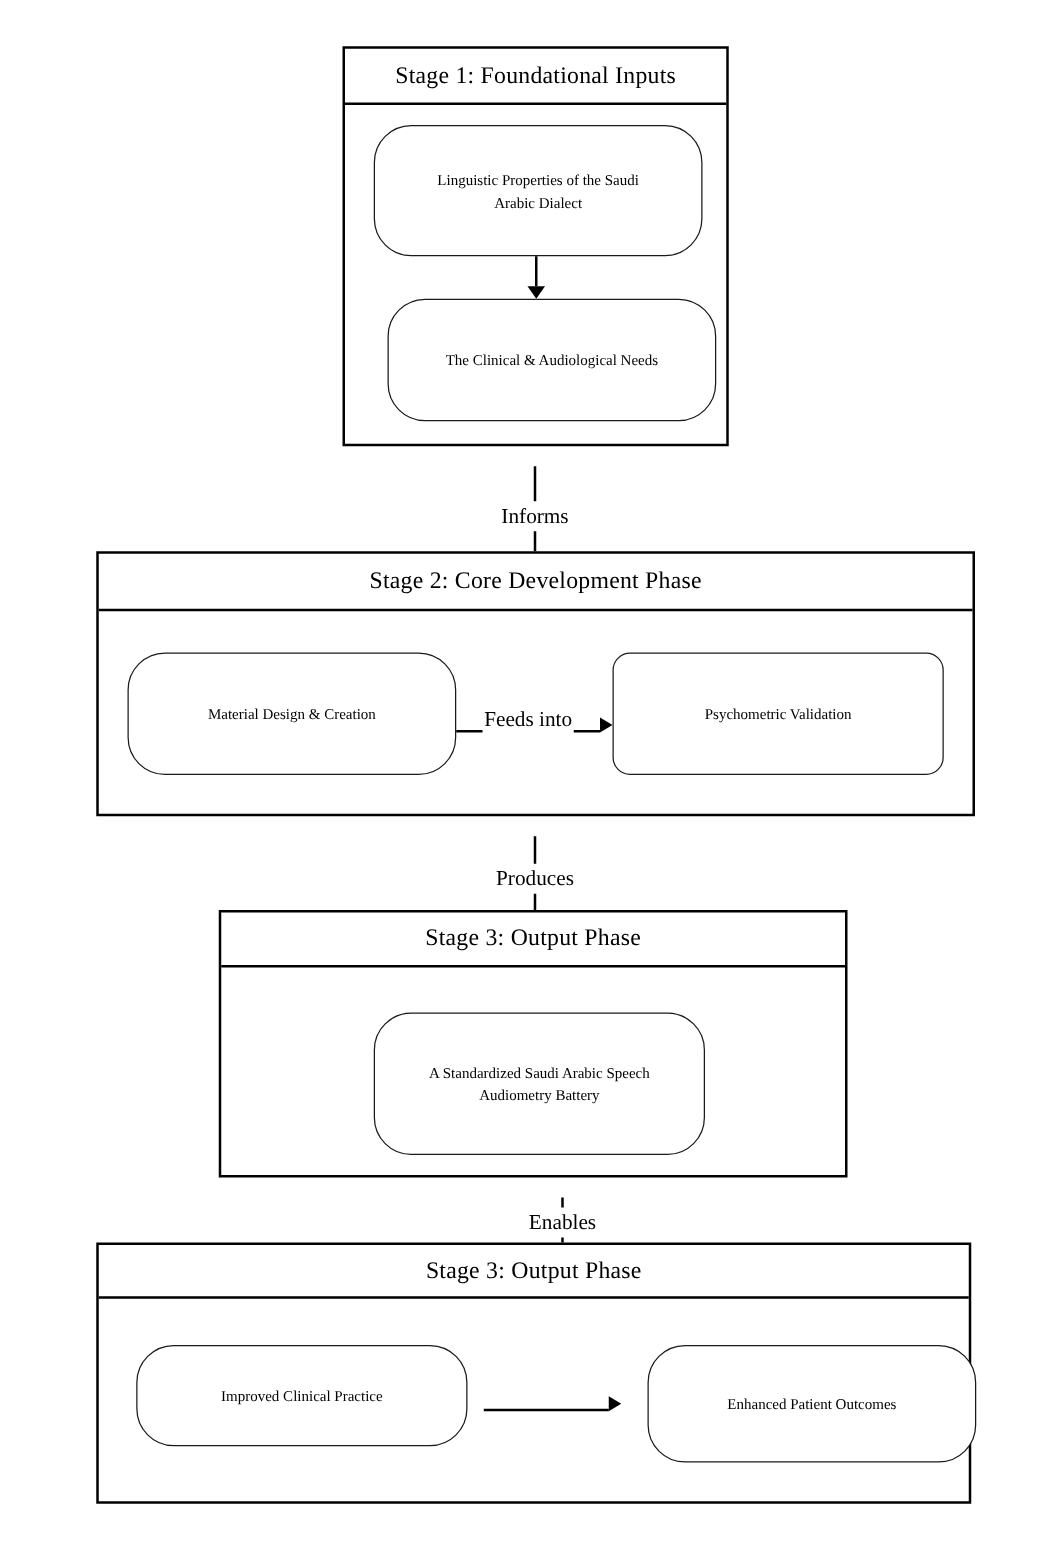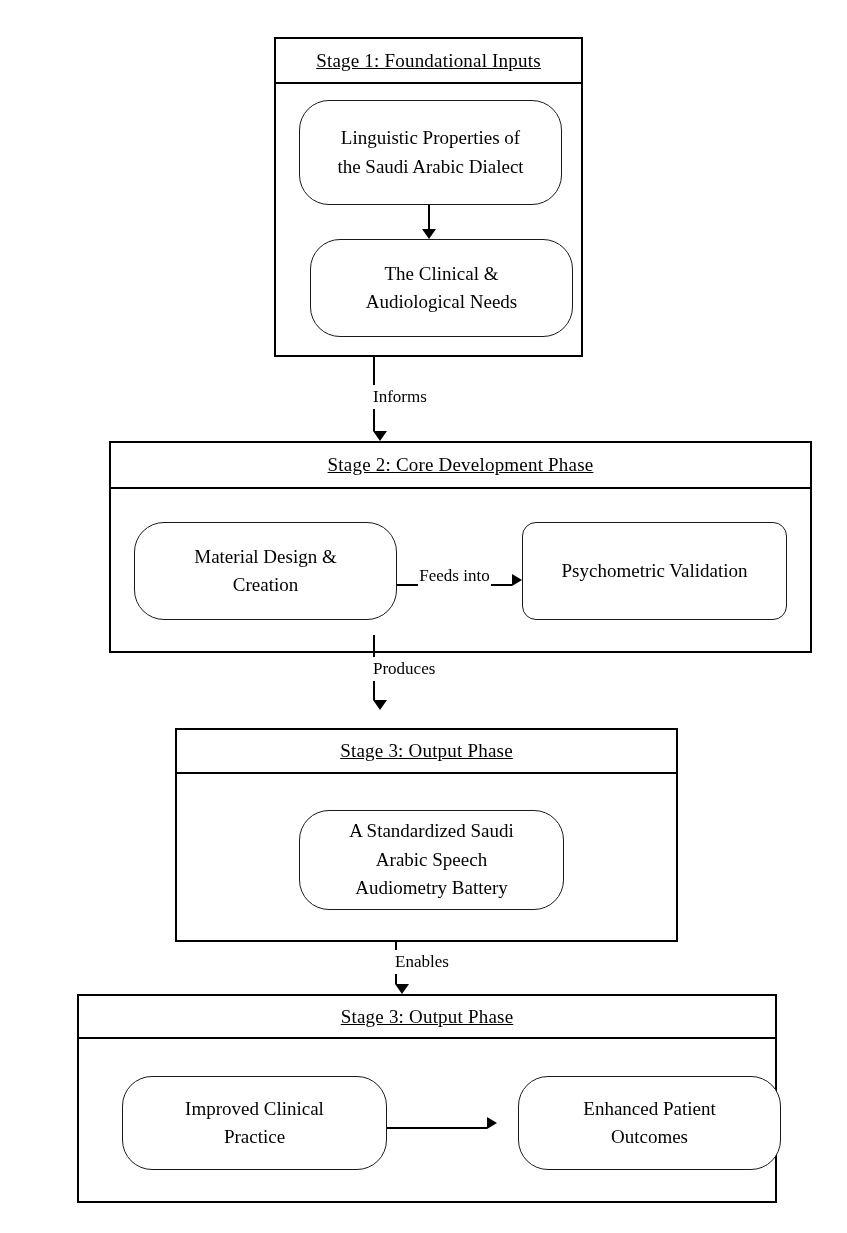--- a/index.html
+++ b/index.html
@@ -14,51 +14,52 @@
     background: #ffffff;
     font-family: "Liberation Serif", "DejaVu Serif", serif;
     color: #000000;
     overflow: hidden;
   }
   .stage {
     position: absolute;
     border: 2px solid #000000;
     background: #ffffff;
     box-sizing: border-box;
-    text-decoration: underline;
   }
   .stage-title {
     display: flex;
     align-items: center;
     justify-content: center;
     border-bottom: 2px solid #000000;
     font-size: 19px;
     letter-spacing: 0.2px;
     box-sizing: border-box;
   }
   .node {
     position: absolute;
     border: 1px solid #1a1a1a;
     border-radius: 30px;
     background: #ffffff;
     display: flex;
     align-items: center;
     justify-content: center;
     text-align: center;
-    font-size: 19px;
+    font-size: 12px;
     line-height: 1.5;
     padding: 0 34px;
     box-sizing: border-box;
   }
   
   .connector {
     position: absolute;
     width: 110px;
     display: flex;
     flex-direction: column;
+    align-items: center;
+    margin-top: 16px;
   }
   .v-line {
     width: 2px;
     background: #000000;
   }
   .connector-label {
     font-size: 17px;
     line-height: 24px;
     height: 24px;
     white-space: nowrap;
@@ -118,54 +119,54 @@
     <div class="node" style="left:23px; top:200px; width:263px; height:98px;margin-left:11px;">The Clinical &amp; Audiological Needs</div>
   </section>
 
   <div class="connector" style="left:373px; top:357px; height:84px;">
     <div class="v-line" style="height:28px;"></div>
     <div class="connector-label">Informs</div>
     <div class="v-line" style="height:22px;"></div>
     <div class="arrowhead-down"></div>
   </div>
 
-  <section class="stage" style="left:77px; top:441px; width:703px; height:212px;margin-left:32px;">
+  <section class="stage" style="left:77px; top:441px; width:703px; height:212px;">
     <header class="stage-title" style="height:46px;">Stage 2: Core Development Phase</header>
     <div class="node" style="left:23px; top:79px; width:263px; height:98px;">Material Design &amp; Creation</div>
     <div class="h-arrow" style="left:286px; top:117px; width:125px; height:26px;">
       <div class="h-line"></div>
       <div class="h-label">Feeds into</div>
       <div class="h-line"></div>
       <div class="arrowhead-right"></div>
     </div>
     <div class="node" style="left:411px; top:79px; width:265px; height:98px;border-radius:14px;">Psychometric Validation</div>
   </section>
 
-  <div class="connector" style="left:373px; top:635px; height:85px;">
+  <div class="connector" style="left:373px; top:653px; height:85px;">
     <div class="v-line" style="height:22px;"></div>
     <div class="connector-label">Produces</div>
     <div class="v-line" style="height:19px;"></div>
     <div class="arrowhead-down"></div>
   </div>
 
   <section class="stage" style="left:175px; top:728px; width:503px; height:214px;">
     <header class="stage-title" style="height:44px;">Stage 3: Output Phase</header>
-    <div class="node" style="left:122px; top:80px; width:265px; height:100px;">A Standardized Saudi Arabic Speech Audiometry Battery</div>
+    <div class="node" style="left:122px; top:80px; width:265px; height:114px;">A Standardized Saudi Arabic Speech Audiometry Battery</div>
   </section>
 
   <div class="connector" style="left:395px; top:942px; height:52px;">
     <div class="v-line" style="height:8px;"></div>
     <div class="connector-label">Enables</div>
     <div class="v-line" style="height:10px;"></div>
     <div class="arrowhead-down"></div>
   </div>
 
   <section class="stage" style="left:77px; top:994px; width:700px; height:209px;">
     <header class="stage-title" style="height:43px;">Stage 3: Output Phase</header>
-    <div class="node" style="left:43px; top:80px; width:265px; height:94px;">Improved Clinical Practice</div>
+    <div class="node" style="left:30px; top:80px; width:265px; height:81px;">Improved Clinical Practice</div>
     <div class="h-arrow" style="left:308px; top:121px; width:110px; height:12px;">
       <div class="h-line"></div>
       <div class="arrowhead-right"></div>
     </div>
     <div class="node" style="left:418px; top:80px; width:263px; height:94px;margin-left:21px;">Enhanced Patient Outcomes</div>
   </section>
 
 </div>
 
 </body></html>

